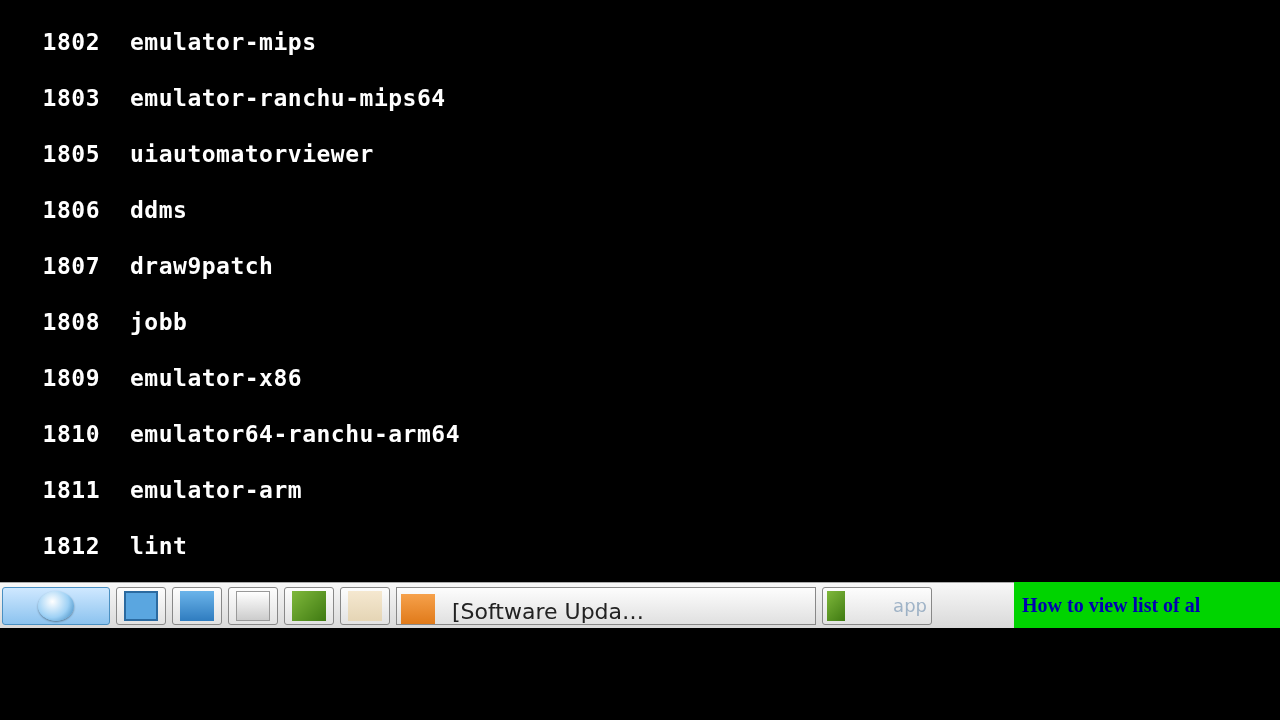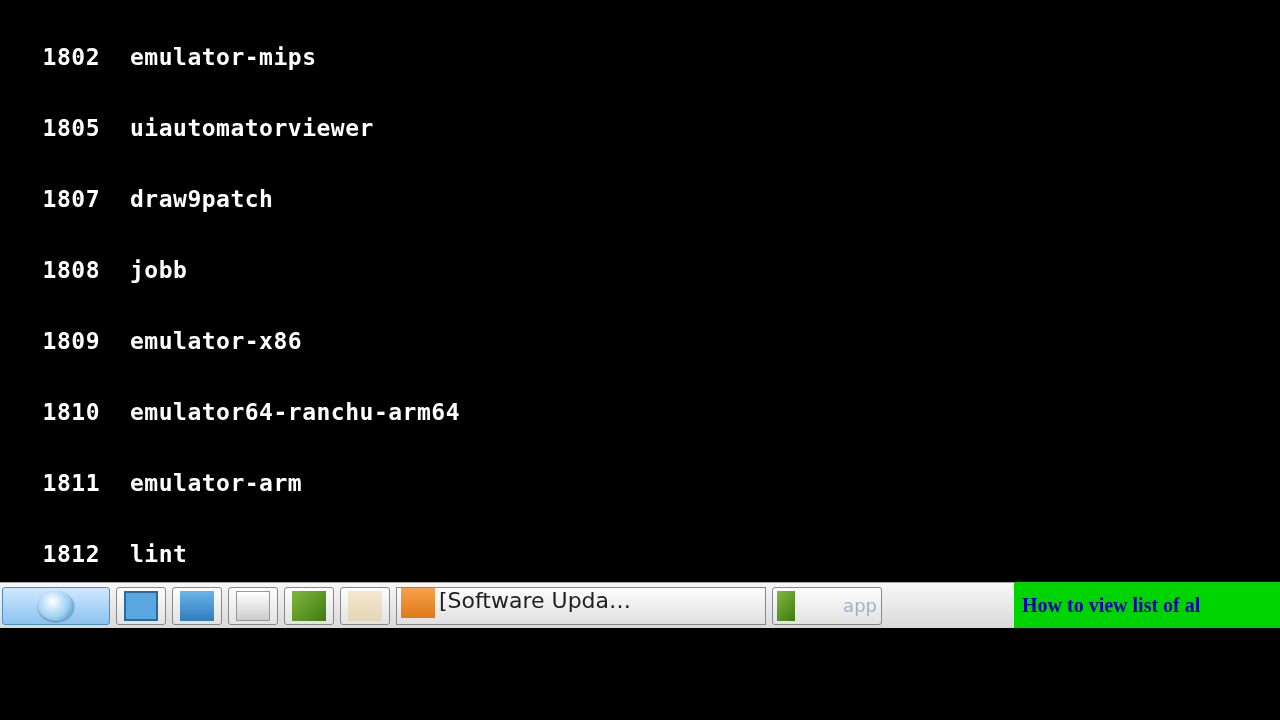--- a/index.html
+++ b/index.html
@@ -19,21 +19,21 @@
     height: 580px;
     background: #000;
     color: #fff;
     font-size: 23px;
     line-height: 28px;
     padding-top: 0;
     white-space: pre;
     letter-spacing: 0.5px;
     font-weight: bold;
   }
-  .line { display: block; margin-top: 15px; }
+  .line { display: block; }
   .num { display: inline-block; width: 130px; text-align: right; padding-right: 30px; }
   .cmd { display: inline; }
   .taskbar {
     position: absolute;
     top: 582px;
     left: 0;
     width: 100%;
     height: 46px;
     background: linear-gradient(#f8f8f8, #d9d9d9);
     border-top: 1px solid #aaa;
@@ -68,24 +68,24 @@
   .net-icon { background: linear-gradient(#6bb4ea,#2f7cbf); }
   .win-icon { background: linear-gradient(#fff,#ccc); border:1px solid #999; }
   .term-icon { background: linear-gradient(135deg,#7fb83b,#3f7a12); }
   .blank-icon { background: linear-gradient(#f5e8d0,#e5d5b5); }
   .orange-icon { background: linear-gradient(#f6a14b,#e07a1a); }
   .sw-btn {
     height: 38px;
     border: 1px solid #888;
     background: linear-gradient(#fdfdfd,#e0e0e0);
     display: flex;
-    align-items: flex-start;
+    align-items: flex-end;
     padding: 0 8px 0 4px;
-    gap: 4px;
-    width: 370px;
+    gap: 17px;
+    width: 420px;
   }
   .sw-label {
     font-family: "DejaVu Sans", Arial, sans-serif;
     font-size: 22px;
     color: #222;
     white-space: nowrap;
     overflow: hidden;
   }
   .green-banner {
     position: absolute;
@@ -118,21 +118,23 @@
     color: rgba(80,120,160,0.5);
     padding-left: 4px;
     margin-left: 44px;
   }
 </style>
 </head>
 <body>
 
 <div class="terminal">
 <span class="line"><span class="num">1802</span><span class="cmd">emulator-mips</span></span>
+<span class="line"><span class="num">1803</span><span class="cmd">emulator-ranchu-mips64</span></span>
 <span class="line"><span class="num">1805</span><span class="cmd">uiautomatorviewer</span></span>
+<span class="line"><span class="num">1806</span><span class="cmd">ddms</span></span>
 <span class="line"><span class="num">1807</span><span class="cmd">draw9patch</span></span>
 <span class="line"><span class="num">1808</span><span class="cmd">jobb</span></span>
 <span class="line"><span class="num">1809</span><span class="cmd">emulator-x86</span></span>
 <span class="line"><span class="num">1810</span><span class="cmd">emulator64-ranchu-arm64</span></span>
 <span class="line"><span class="num">1811</span><span class="cmd">emulator-arm</span></span>
 <span class="line"><span class="num">1812</span><span class="cmd">lint</span></span>
 <span class="line"><span class="num">1813</span><span class="cmd">traceview</span></span>
 <span class="line"><span class="num">1814</span><span class="cmd">emulator</span></span>
 
 

